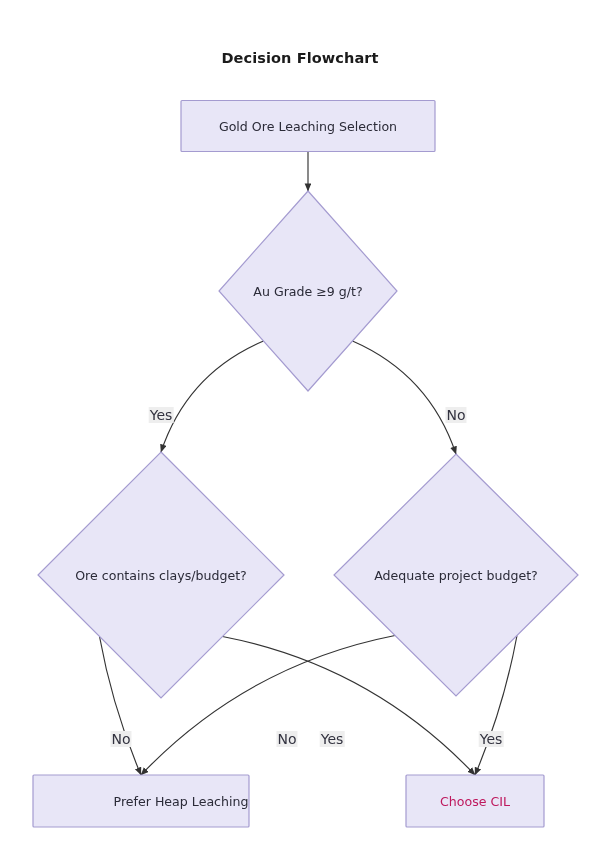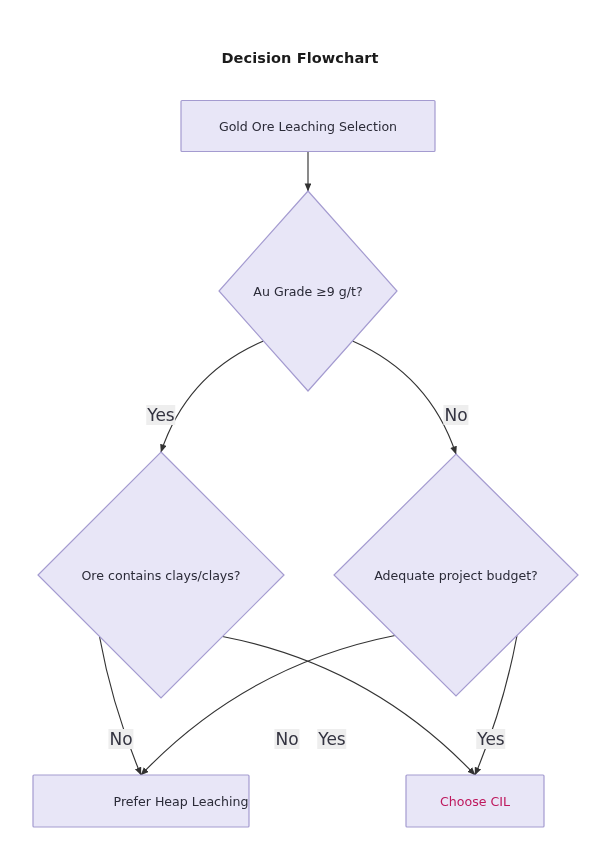--- a/index.html
+++ b/index.html
@@ -45,21 +45,21 @@
     font-size: 12.6px;
     color: #2b2b38;
     text-align: center;
     white-space: nowrap;
     transform: translate(-50%, -50%);
     pointer-events: none;
   }
   .edge-label {
     position: absolute;
     font-family: "DejaVu Sans", sans-serif;
-    font-size: 17px;
+    font-size: 14px;
     color: #333340;
     background: #eeeeee;
     padding: 0 1px;
     white-space: nowrap;
     transform: translate(-50%, -50%);
   }
 </style>
 </head>
 <body>
 
@@ -88,21 +88,21 @@
         <polygon points="161,452 284,575 161,698 38,575" fill="#E8E6F7" stroke="#A49BD0" stroke-width="1.2"></polygon>
         <polygon points="456,454 578,575 456,696 334,575" fill="#E8E6F7" stroke="#A49BD0" stroke-width="1.2"></polygon>
         <rect x="33" y="775" width="216" height="52" rx="1" ry="1" fill="#E8E6F7" stroke="#A49BD0" stroke-width="1.2"></rect>
         <rect x="406" y="775" width="138" height="52" rx="1" ry="1" fill="#E8E6F7" stroke="#A49BD0" stroke-width="1.2"></rect>
       </g>
   </svg>
 
   <div id="node-labels">
       <div class="node-label" style="left: 308px; top: 126px; color: rgb(43, 43, 56);">Gold Ore Leaching Selection</div>
       <div class="node-label" style="left: 308px; top: 291px; color: rgb(43, 43, 56);">Au Grade ≥9 g/t?</div>
-      <div class="node-label" style="left: 161px; top: 575px; color: rgb(43, 43, 56);">Ore contains clays/clays?</div>
+      <div class="node-label" style="left: 161px; top: 575px; color: rgb(43, 43, 56);">Ore contains clays/budget?</div>
       <div class="node-label" style="left: 456px; top: 575px; color: rgb(43, 43, 56);">Adequate project budget?</div>
       <div class="node-label" style="left: 141px; top: 801px; color: rgb(43, 43, 56); margin-left: 40px;">Prefer Heap Leaching</div>
       <div class="node-label" style="left: 475px; top: 801px; color: #be185d;">Choose CIL</div>
     </div>
   <div id="edge-labels">
       <div class="edge-label" style="left: 161px; top: 415px; background: rgb(238, 238, 238);">Yes</div>
       <div class="edge-label" style="left: 456px; top: 415px; background: rgb(238, 238, 238);">No</div>
       <div class="edge-label" style="left: 121px; top: 739px; background: rgb(238, 238, 238);">No</div>
       <div class="edge-label" style="left: 332px; top: 739px; background: rgb(238, 238, 238);">Yes</div>
       <div class="edge-label" style="left: 287px; top: 739px; background: rgb(238, 238, 238);">No</div>

